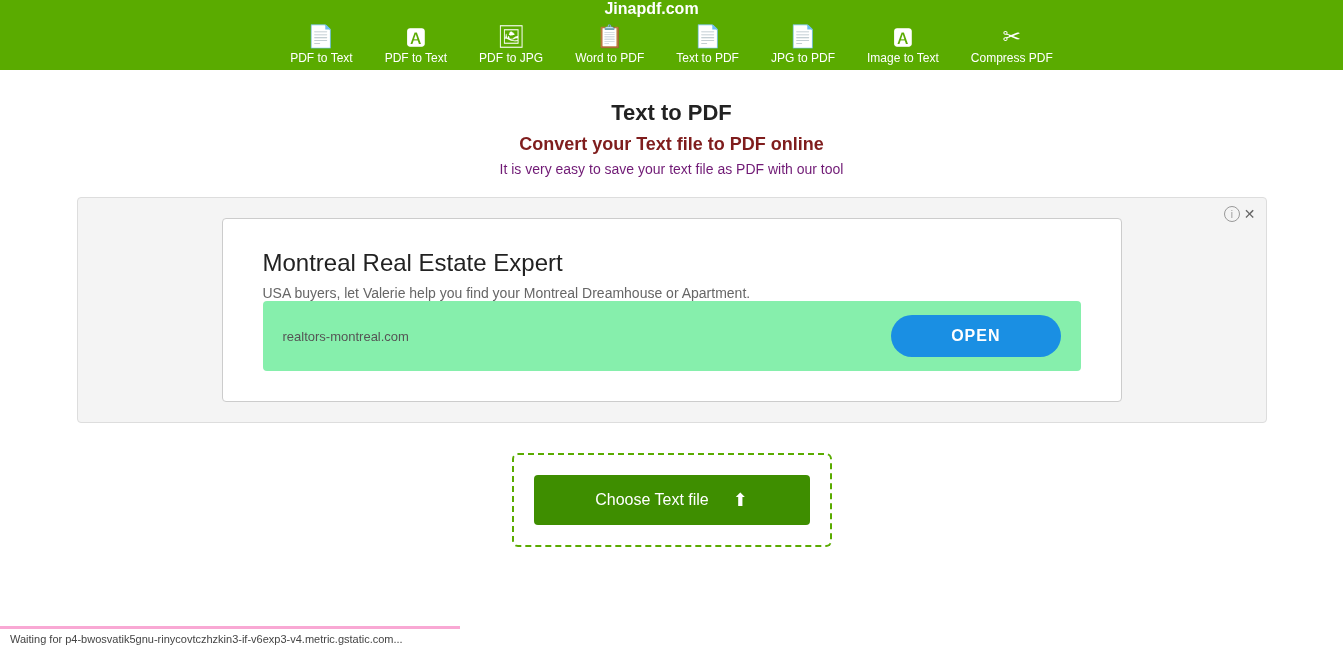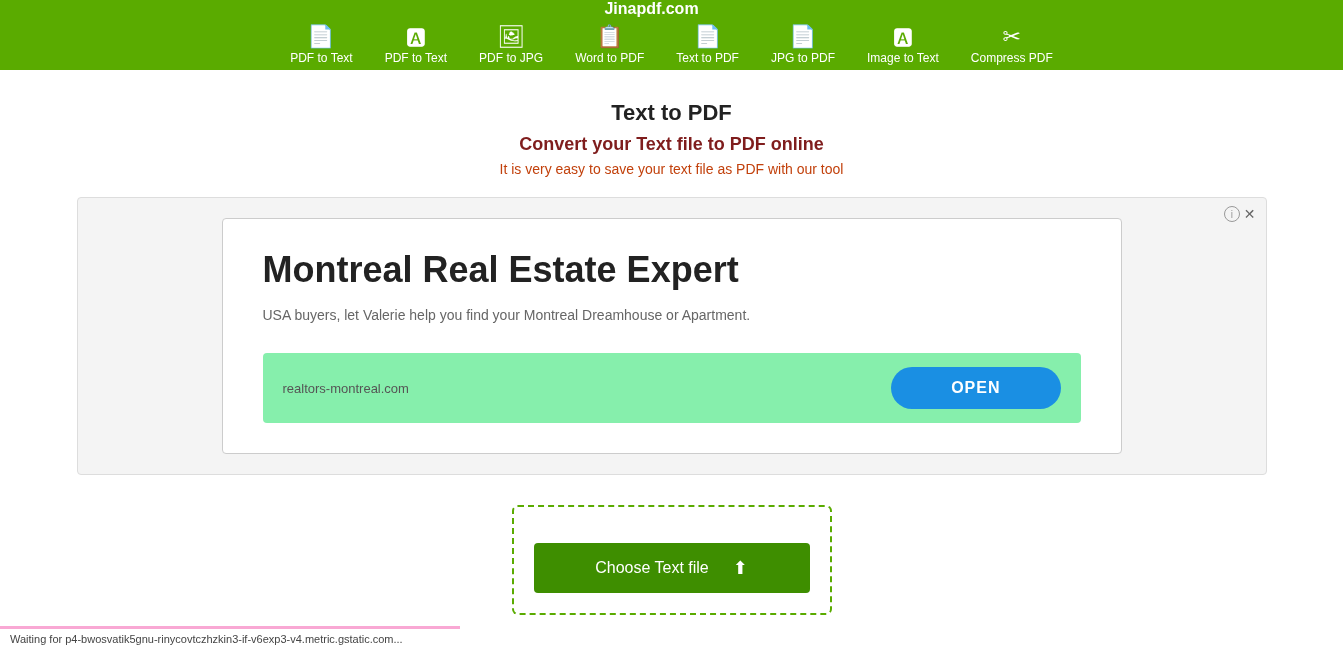--- a/index.html
+++ b/index.html
@@ -57,21 +57,21 @@
       color: #222;
       margin-bottom: 8px;
     }
     .page-subtitle {
       font-size: 18px;
       color: #7f1d1d;
       margin-bottom: 6px;
     }
     .page-desc {
       font-size: 14px;
-      color: #c2410c;
+      color: #701a75;
       margin-bottom: 20px;
     }
 
     
     .ad-container {
       width: 1190px;
       max-width: 100%;
       background: #f4f4f4;
       border: 1px solid #ddd;
       border-radius: 4px;
@@ -106,29 +106,28 @@
     }
     .ad-inner {
       background: #fff;
       border: 1px solid #ccc;
       border-radius: 4px;
       padding: 30px 40px;
       max-width: 900px;
       margin: 0 auto;
     }
     .ad-headline {
-      font-size: 36px;
-      font-weight: bold;
+      font-size: 24px;
+      font-weight: normal;
       color: #222;
-      margin-bottom: 16px;
+      margin-bottom: 8px;
     }
     .ad-text {
       font-size: 14px;
       color: #666;
-      margin-bottom: 30px;
     }
     .ad-footer {
       display: flex;
       align-items: center;
       justify-content: space-between;
       background: #86efac;
       padding: 14px 20px;
       border-radius: 4px;
     }
     .ad-domain {
@@ -164,21 +163,20 @@
       border: none;
       border-radius: 4px;
       padding: 14px 40px;
       font-size: 16px;
       cursor: pointer;
       display: flex;
       align-items: center;
       gap: 24px;
       width: 100%;
       justify-content: center;
-      margin-top: 16px;
     }
     .upload-icon {
       font-size: 18px;
     }
 
     
     .status-bar {
       position: fixed;
       bottom: 0;
       left: 0;

